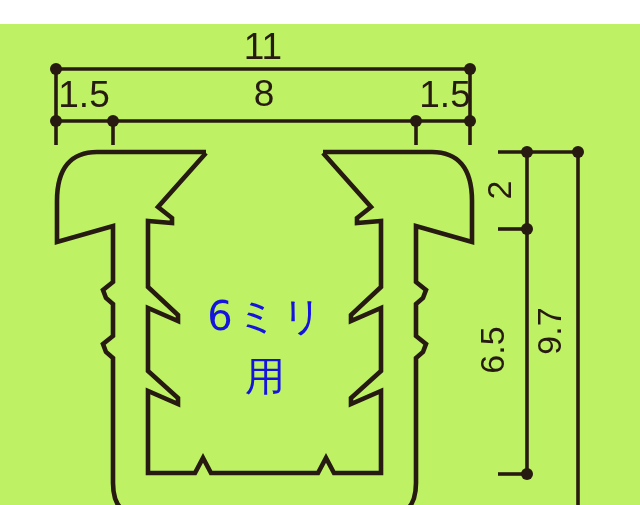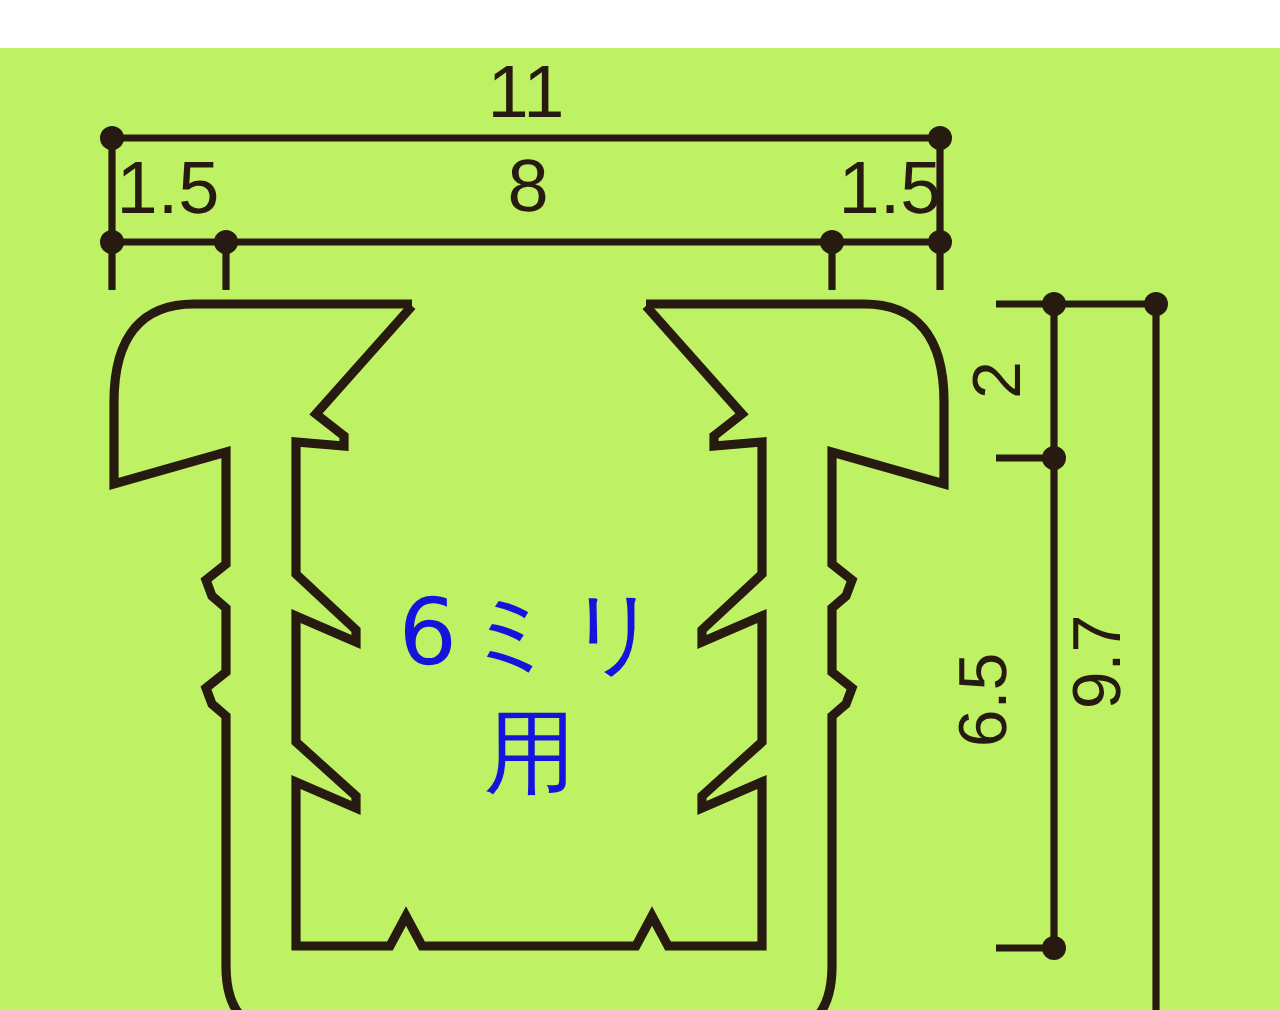--- a/index.html
+++ b/index.html
@@ -21,21 +21,21 @@
     white-space:nowrap;
     letter-spacing:0px;
   }
   .dim-label.rot{
     transform:translate(-50%,-50%) rotate(-90deg);
     font-size:34px;
   }
   .note-line{
     position:absolute;
     transform:translate(-50%,-50%);
-    font-size:46px;
+    font-size:40px;
     line-height:1;
     color:#1414dd;
     font-family:"DejaVu Sans", sans-serif;
     white-space:nowrap;
     letter-spacing:4px;
   }
 </style>
 </head>
 <body>
 

